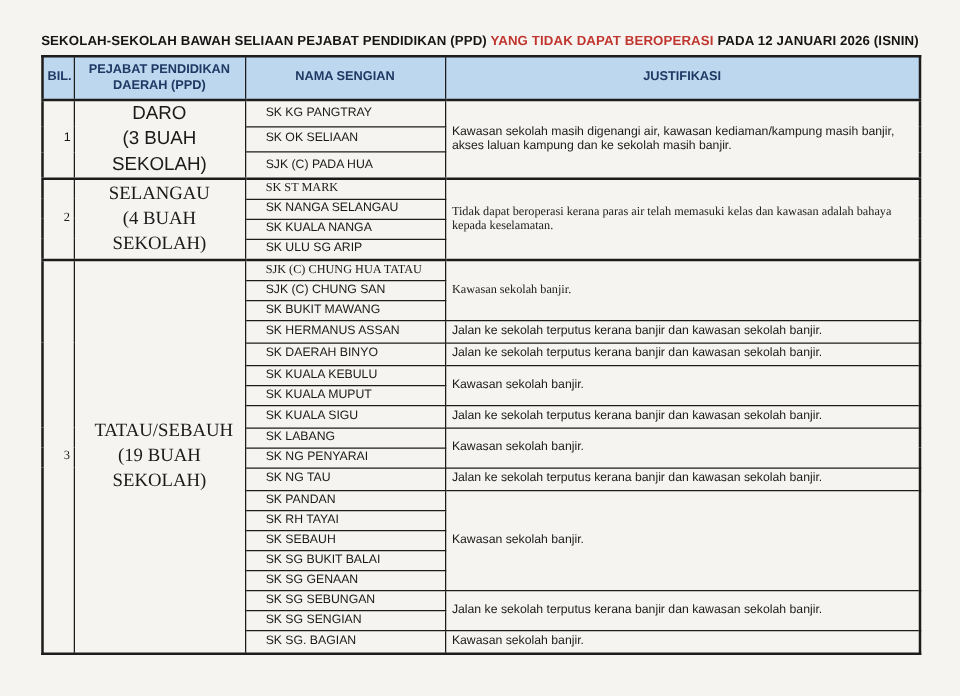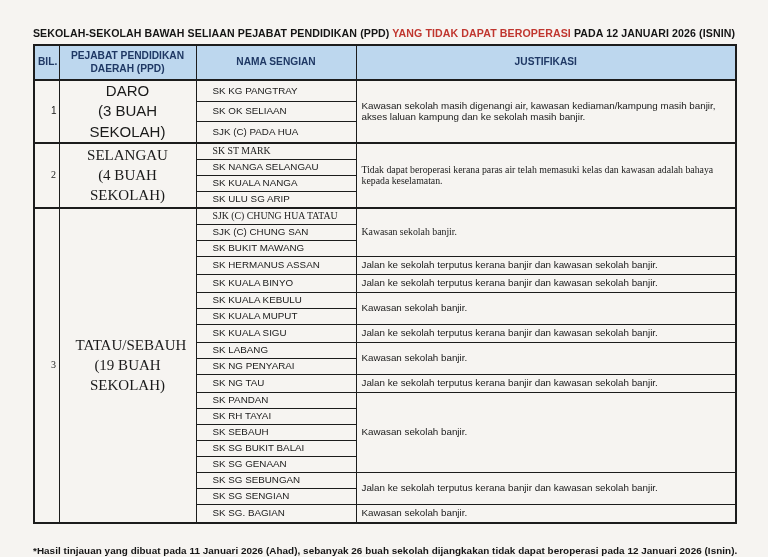--- a/index.html
+++ b/index.html
@@ -140,21 +140,21 @@
           <td class="school">SJK (C) CHUNG SAN</td>
         </tr>
         <tr>
           <td class="school">SK BUKIT MAWANG</td>
         </tr>
         <tr>
           <td class="school">SK HERMANUS ASSAN</td>
           <td class="just" rowspan="1">Jalan ke sekolah terputus kerana banjir dan kawasan sekolah banjir.</td>
         </tr>
         <tr>
-          <td class="school">SK KUALA BINYO</td>
+          <td class="school">SK DAERAH BINYO</td>
           <td class="just" rowspan="1">Jalan ke sekolah terputus kerana banjir dan kawasan sekolah banjir.</td>
         </tr>
         <tr>
           <td class="school">SK KUALA KEBULU</td>
           <td class="just" rowspan="2">Kawasan sekolah banjir.</td>
         </tr>
         <tr>
           <td class="school">SK KUALA MUPUT</td>
         </tr>
         <tr>
@@ -195,15 +195,14 @@
         <tr>
           <td class="school">SK SG SENGIAN</td>
         </tr>
         <tr>
           <td class="school">SK SG. BAGIAN</td>
           <td class="just" rowspan="1">Kawasan sekolah banjir.</td>
         </tr>
       </tbody>
   </table>
 
-  <div class="footnote">*Hasil tinjauan yang dibuat pada 11 Januari 2026 (Ahad), sebanyak 26 buah sekolah dijangkakan tidak dapat beroperasi pada 12 Januari 2026 (Isnin).</div>
 
 </div>
 
 </body></html>

